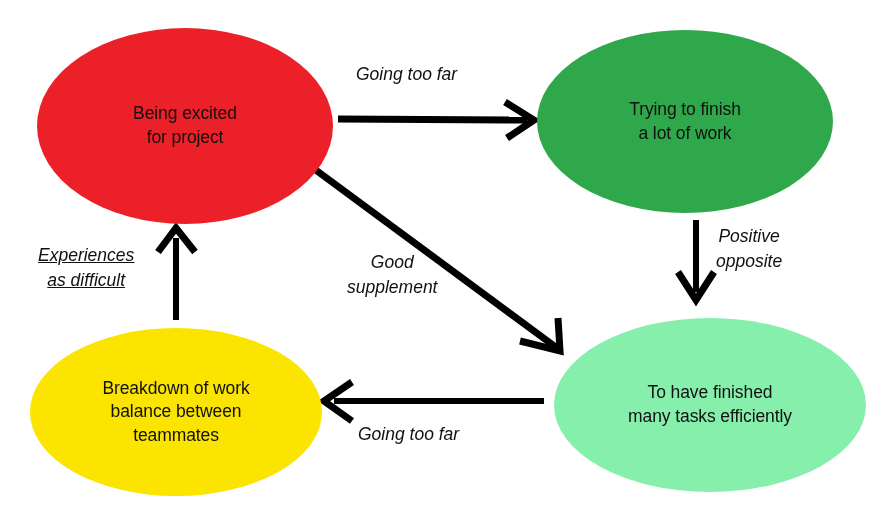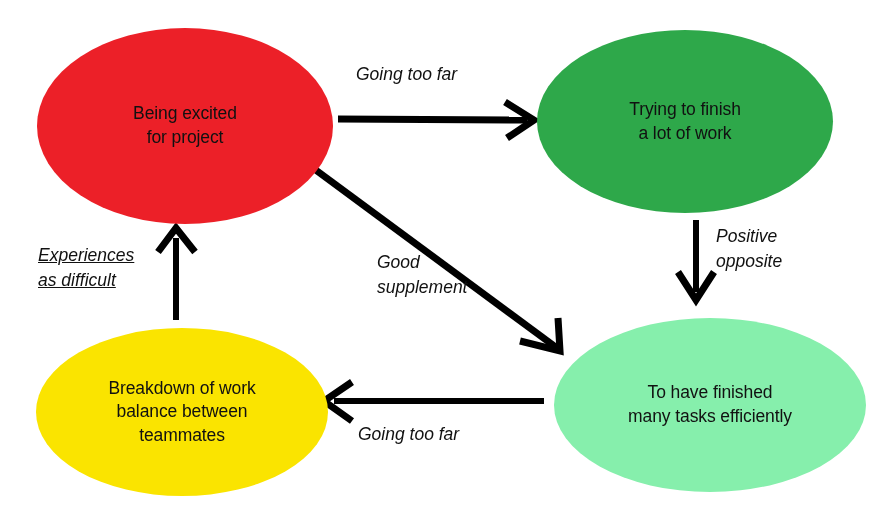--- a/index.html
+++ b/index.html
@@ -40,37 +40,38 @@
     font-family: "Liberation Sans", sans-serif;
     font-size: 17.5px;
     line-height: 1.35;
     font-weight: 400;
     letter-spacing: -0.1px;
     white-space: pre-line;
     padding: 0 10px;
   }
   #node-red   { left: 37px;  top: 28px;  width: 296px; height: 196px; background: #ec2028; }
   #node-green { left: 537px; top: 30px;  width: 296px; height: 183px; background: #2ea84a; }
-  #node-yellow{ left: 36px;  top: 328px; width: 292px; height: 168px; background: #fae400; }
+  #node-yellow{ left: 30px;  top: 328px; width: 292px; height: 168px; background: #fae400; }
   #node-blue  { left: 554px; top: 318px; width: 312px; height: 174px; background: #86efac; }
 
   .edge-label {
     position: absolute;
     color: #111111;
     font-family: "Liberation Sans", sans-serif;
     font-style: italic;
     font-size: 17.5px;
     line-height: 1.45;
     white-space: pre-line;
     z-index: 3;
+    text-align: center;
   }
   #label-going-too-far-top    { left: 356px; top: 62px;  }
   #label-positive-opposite    { left: 716px; top: 224px; }
   #label-experiences          { left: 38px;  top: 243px; text-decoration: underline; }
-  #label-good-supplement      { left: 347px; top: 250px; margin-left: 30px; }
+  #label-good-supplement      { left: 347px; top: 250px; }
   #label-going-too-far-bottom { left: 358px; top: 422px; }
 </style>
 </head>
 <body>
 
 <div id="canvas">
 
   <svg class="svg-layer" viewBox="0 0 870 525" xmlns="http://www.w3.org/2000/svg">
 
     <g>

